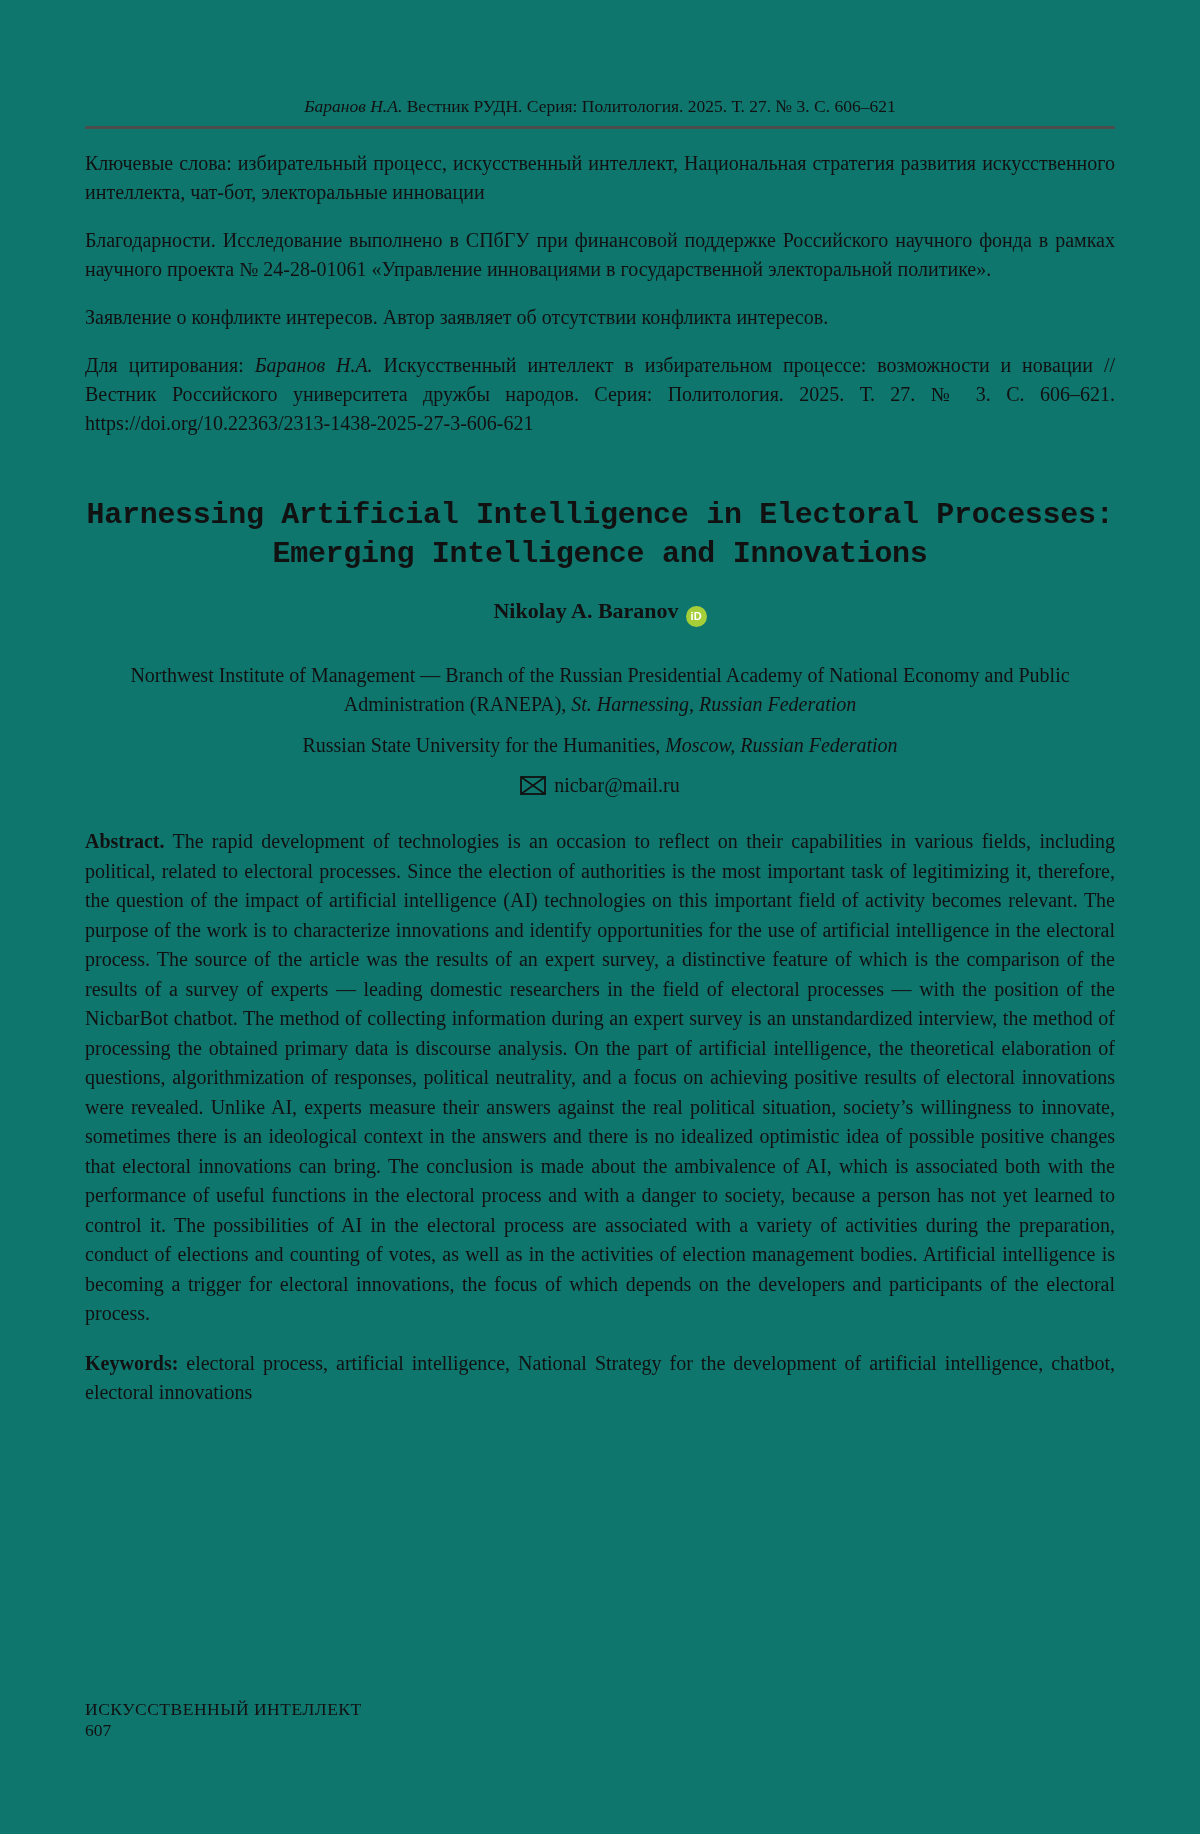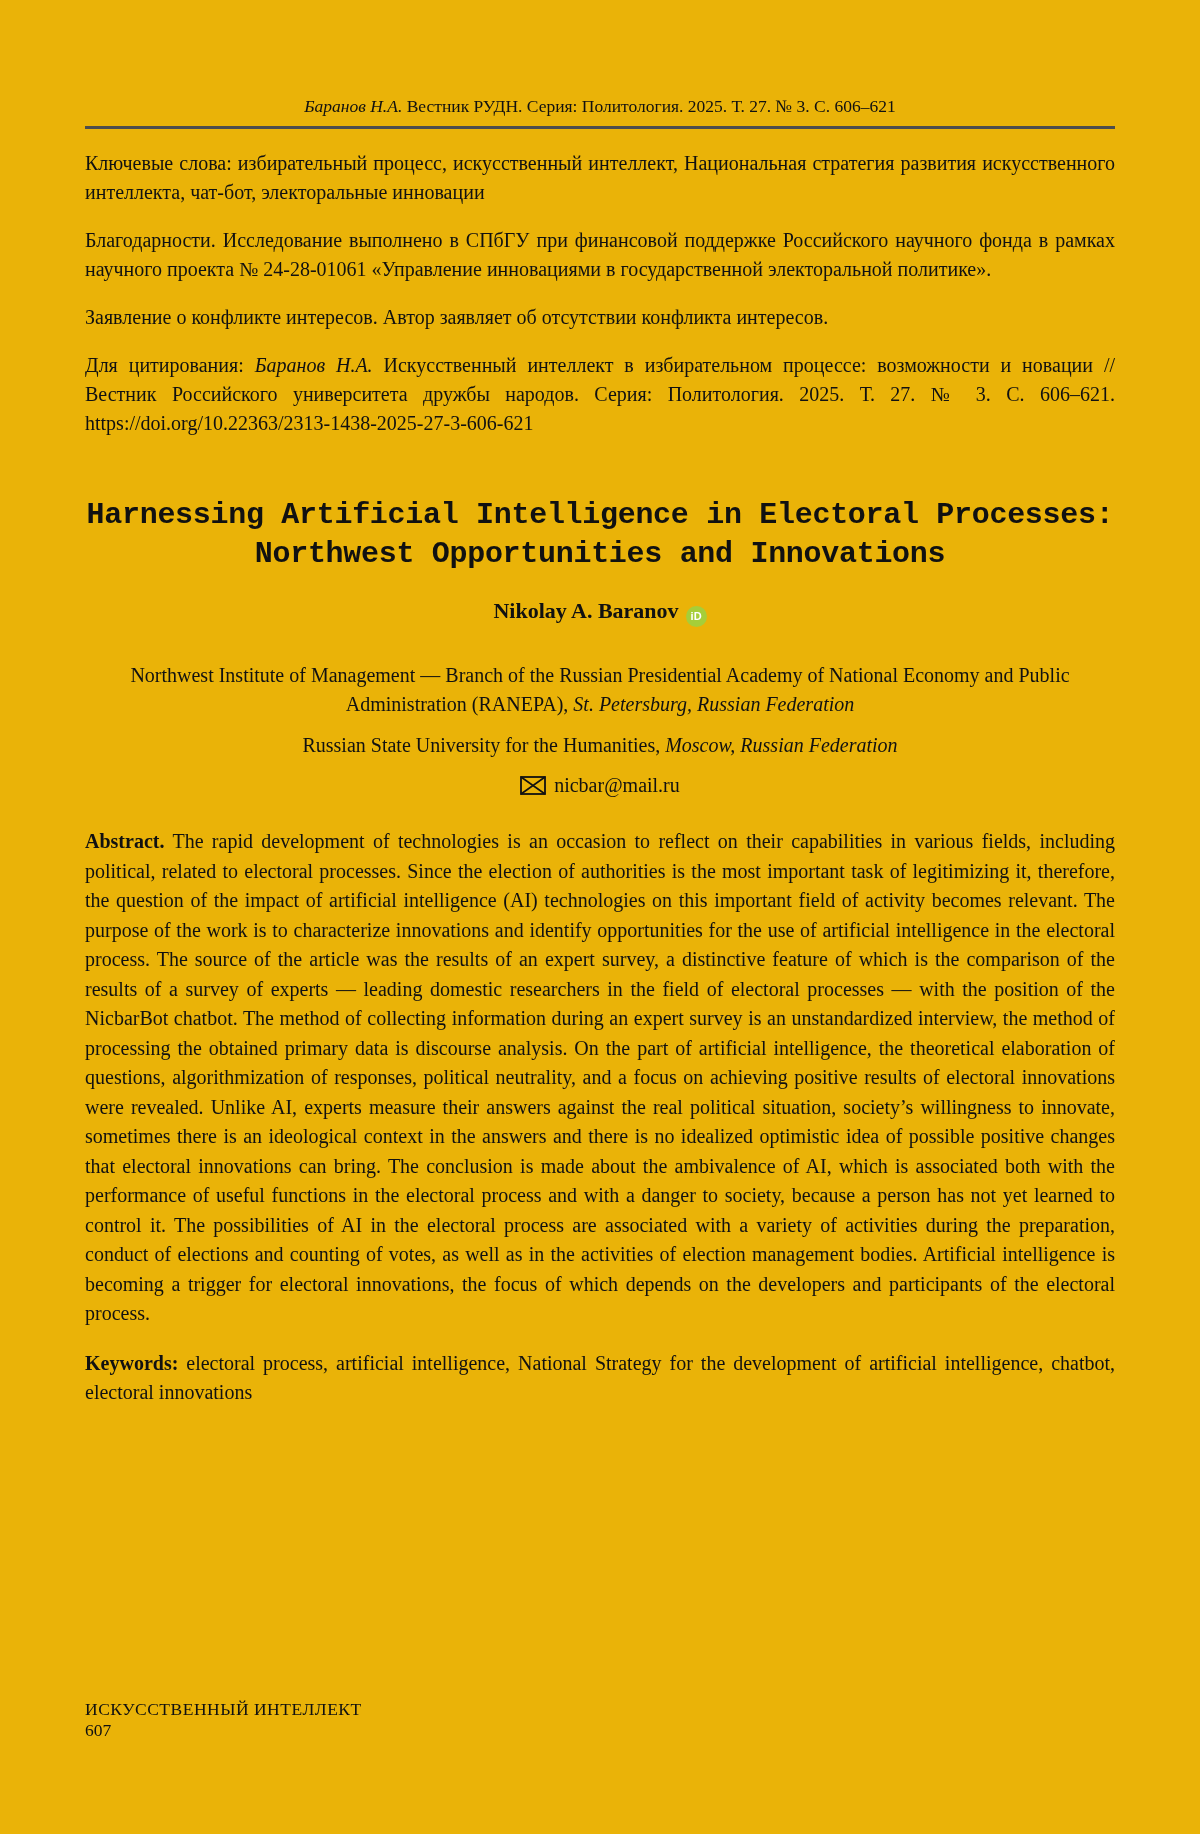--- a/index.html
+++ b/index.html
@@ -1,20 +1,20 @@
 <!DOCTYPE html>
 <html><head>
 <meta charset="utf-8">
 <style>
   html, body { margin: 0; padding: 0; background: #ffffff; }
   .page {
     position: relative;
     width: 1200px;
     height: 1834px;
-    background: #eab308;
+    background: #0f766e;
     font-family: "Liberation Serif", serif;
     color: #111111;
     box-sizing: border-box;
   }
   .content {
     position: absolute;
     left: 85px;
     right: 85px;
     top: 96px;
   }
@@ -113,25 +113,25 @@
     <hr class="head-rule">
 
     <p class="meta"><span class="lead">Ключевые слова:</span><span> избирательный процесс, искусственный интеллект, Национальная стратегия развития искусственного интеллекта, чат-бот, электоральные инновации</span></p>
 
     <p class="meta"><span class="lead">Благодарности.</span><span> Исследование выполнено в СПбГУ при финансовой поддержке Российского научного фонда в рамках научного проекта № 24-28-01061 «Управление инновациями в государственной электоральной политике».</span></p>
 
     <p class="meta"><span class="lead">Заявление о конфликте интересов.</span><span> Автор заявляет об отсутствии конфликта интересов.</span></p>
 
     <p class="meta"><span class="lead">Для цитирования:</span><span class="ital"> Баранов Н.А.</span><span> Искусственный интеллект в избирательном процессе: возможности и новации // Вестник Российского университета дружбы народов. Серия: Политология. 2025. Т. 27. № 3. С. 606–621. </span><a href="#" class="doi-link">https://doi.org/10.22363/2313-1438-2025-27-3-606-621</a></p>
 
-    <div class="title"><span>Harnessing Artificial Intelligence in Electoral Processes:</span><br><span>Northwest Opportunities and Innovations</span></div>
+    <div class="title"><span>Harnessing Artificial Intelligence in Electoral Processes:</span><br><span>Emerging Intelligence and Innovations</span></div>
 
     <div class="author-line"><span>Nikolay A. Baranov</span><span class="orcid-badge">iD</span></div>
 
-    <div class="affiliation"><span>Northwest Institute of Management — Branch of the Russian Presidential Academy of National Economy and Public Administration (RANEPA), </span><span class="loc">St. Petersburg, Russian Federation</span></div>
+    <div class="affiliation"><span>Northwest Institute of Management — Branch of the Russian Presidential Academy of National Economy and Public Administration (RANEPA), </span><span class="loc">St. Harnessing, Russian Federation</span></div>
 
     <div class="affiliation"><span>Russian State University for the Humanities, </span><span class="loc">Moscow, Russian Federation</span></div>
 
     <div class="email-line"><svg class="email-icon" width="26" height="19" viewBox="0 0 26 19">
           <rect x="1" y="1" width="24" height="17" fill="none" stroke="#111" stroke-width="1.8"></rect>
           <path d="M1,1 L25,18 M25,1 L1,18" fill="none" stroke="#111" stroke-width="1.6"></path>
         </svg><a href="#" class="doi-link">nicbar@mail.ru</a></div>
 
     <p class="body-par"><span class="lead">Abstract.</span><span> The rapid development of technologies is an occasion to reflect on their capabilities in various fields, including political, related to electoral processes. Since the election of authorities is the most important task of legitimizing it, therefore, the question of the impact of artificial intelligence (AI) technologies on this important field of activity becomes relevant. The purpose of the work is to characterize innovations and identify opportunities for the use of artificial intelligence in the electoral process. The source of the article was the results of an expert survey, a distinctive feature of which is the comparison of the results of a survey of experts — leading domestic researchers in the field of electoral processes — with the position of the NicbarBot chatbot. The method of collecting information during an expert survey is an unstandardized interview, the method of processing the obtained primary data is discourse analysis. On the part of artificial intelligence, the theoretical elaboration of questions, algorithmization of responses, political neutrality, and a focus on achieving positive results of electoral innovations were revealed. Unlike AI, experts measure their answers against the real political situation, society’s willingness to innovate, sometimes there is an ideological context in the answers and there is no idealized optimistic idea of possible positive changes that electoral innovations can bring. The conclusion is made about the ambivalence of AI, which is associated both with the performance of useful functions in the electoral process and with a danger to society, because a person has not yet learned to control it. The possibilities of AI in the electoral process are associated with a variety of activities during the preparation, conduct of elections and counting of votes, as well as in the activities of election management bodies. Artificial intelligence is becoming a trigger for electoral innovations, the focus of which depends on the developers and participants of the electoral process.</span></p>
 

